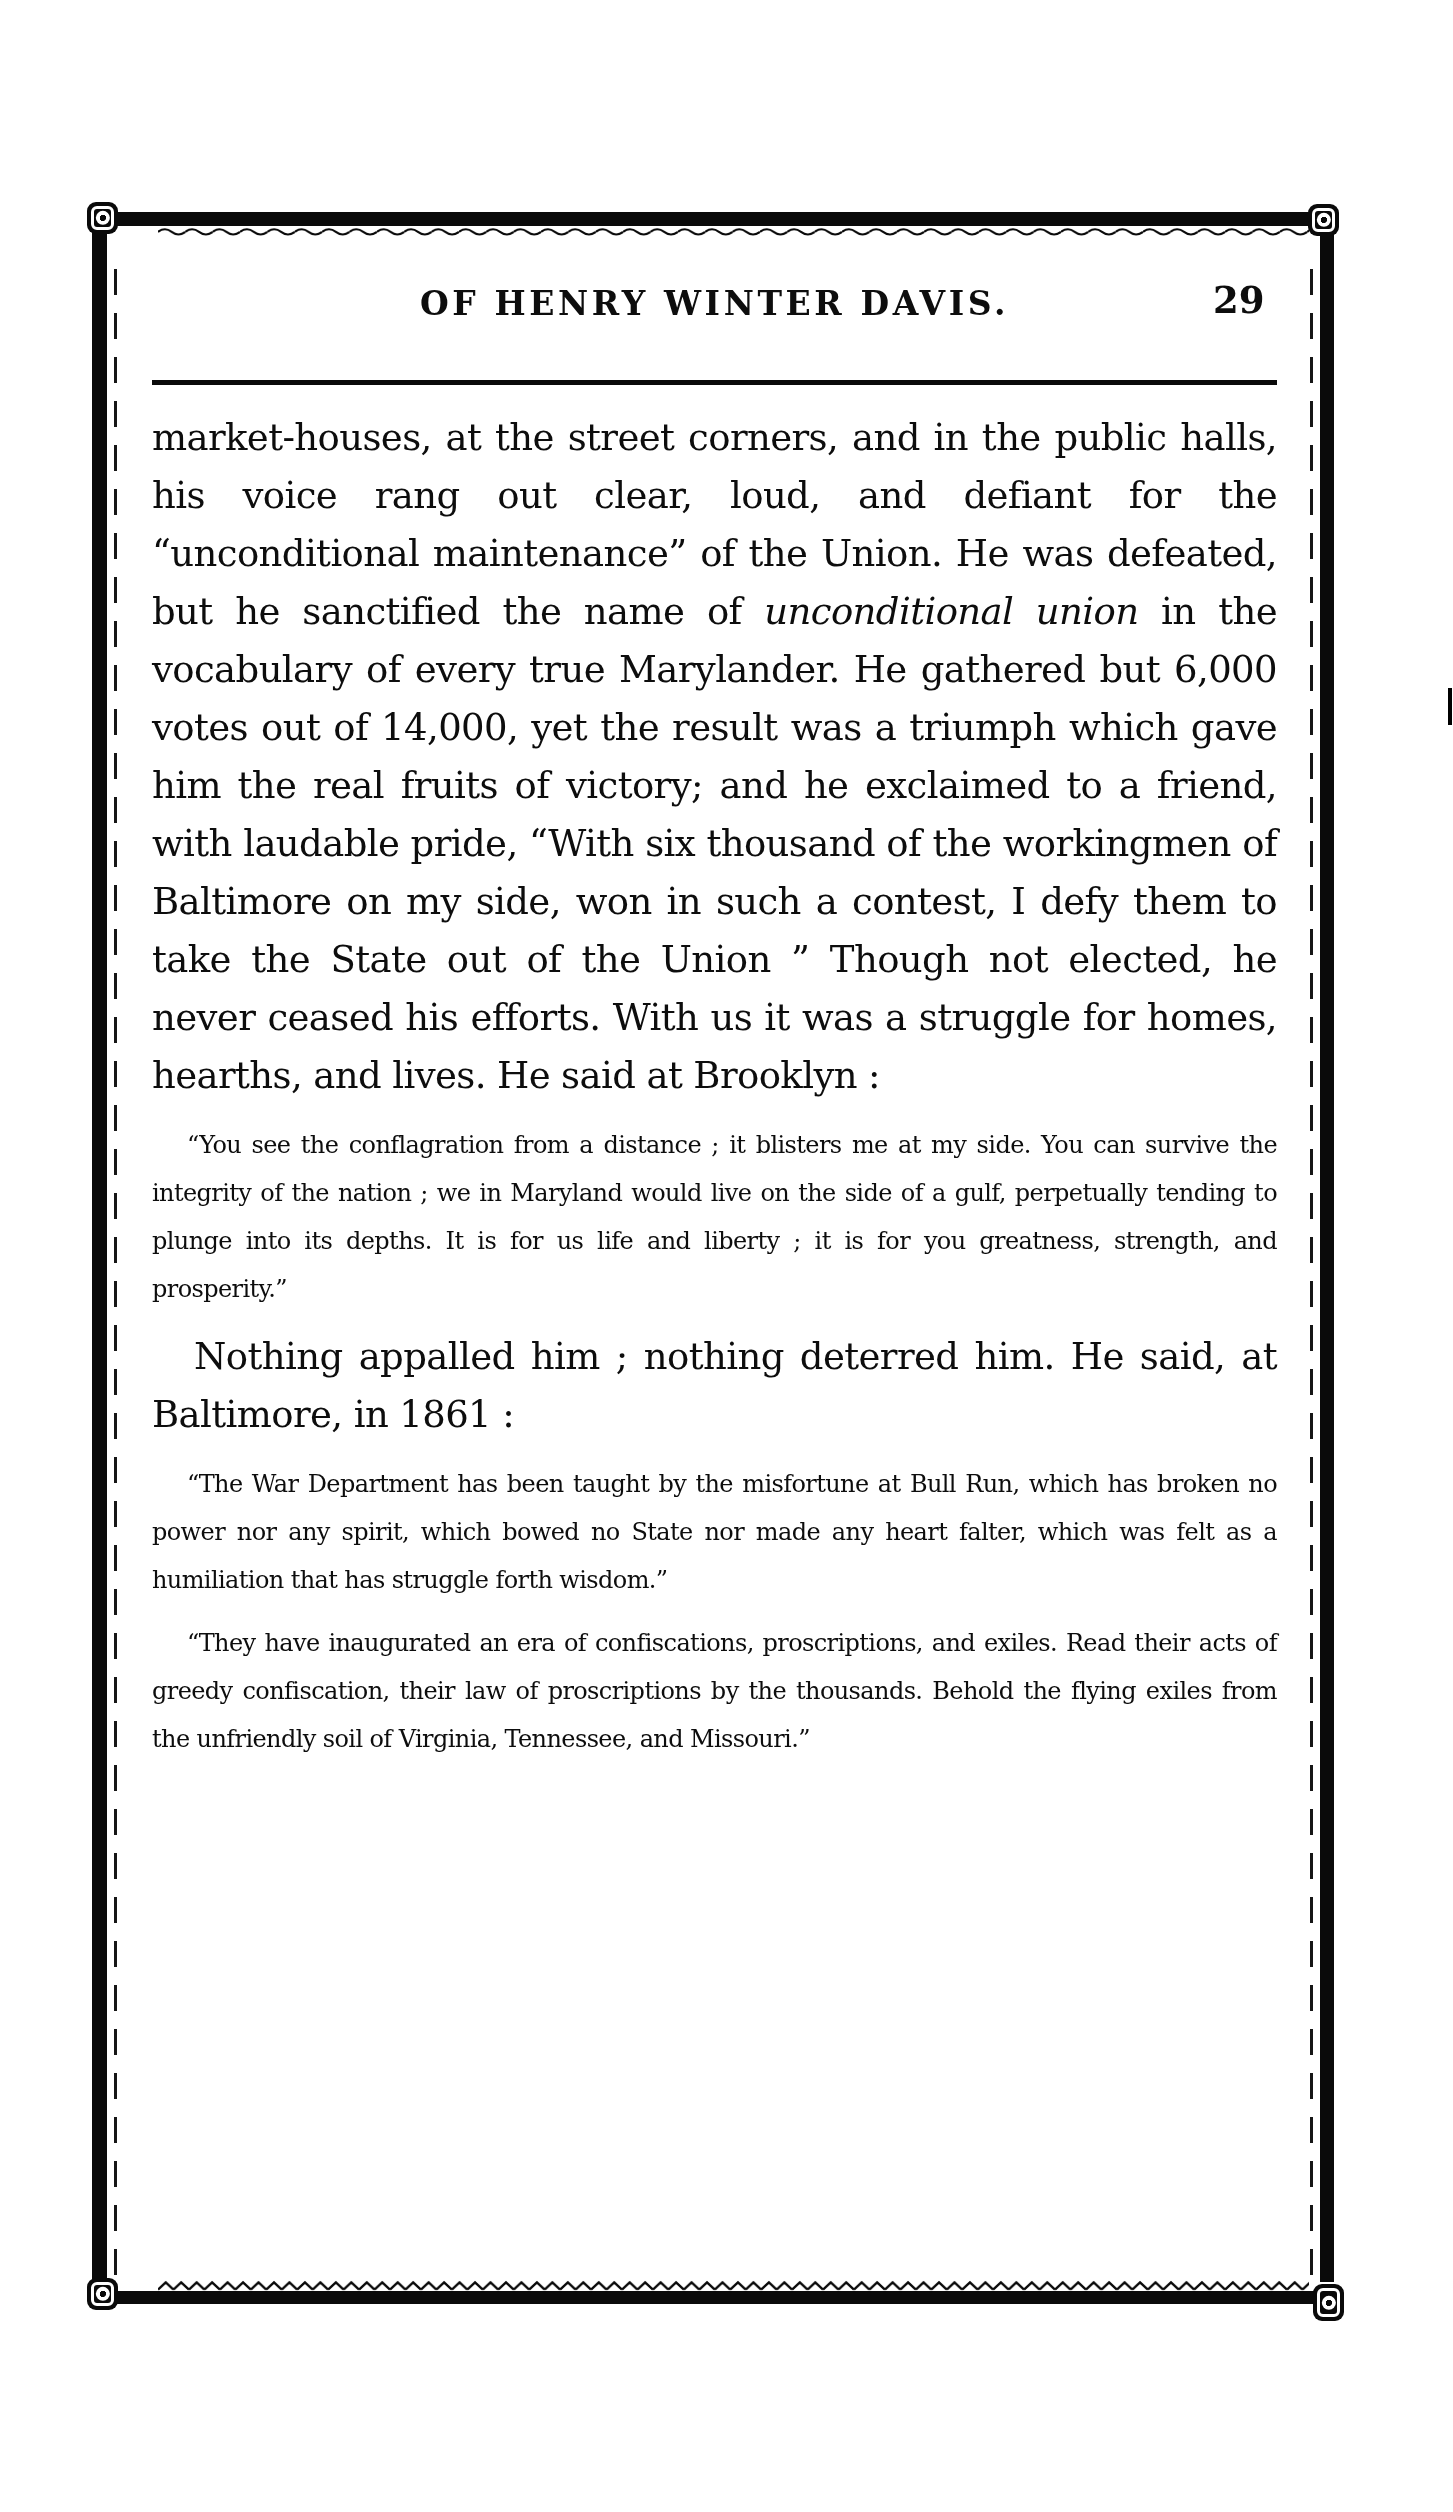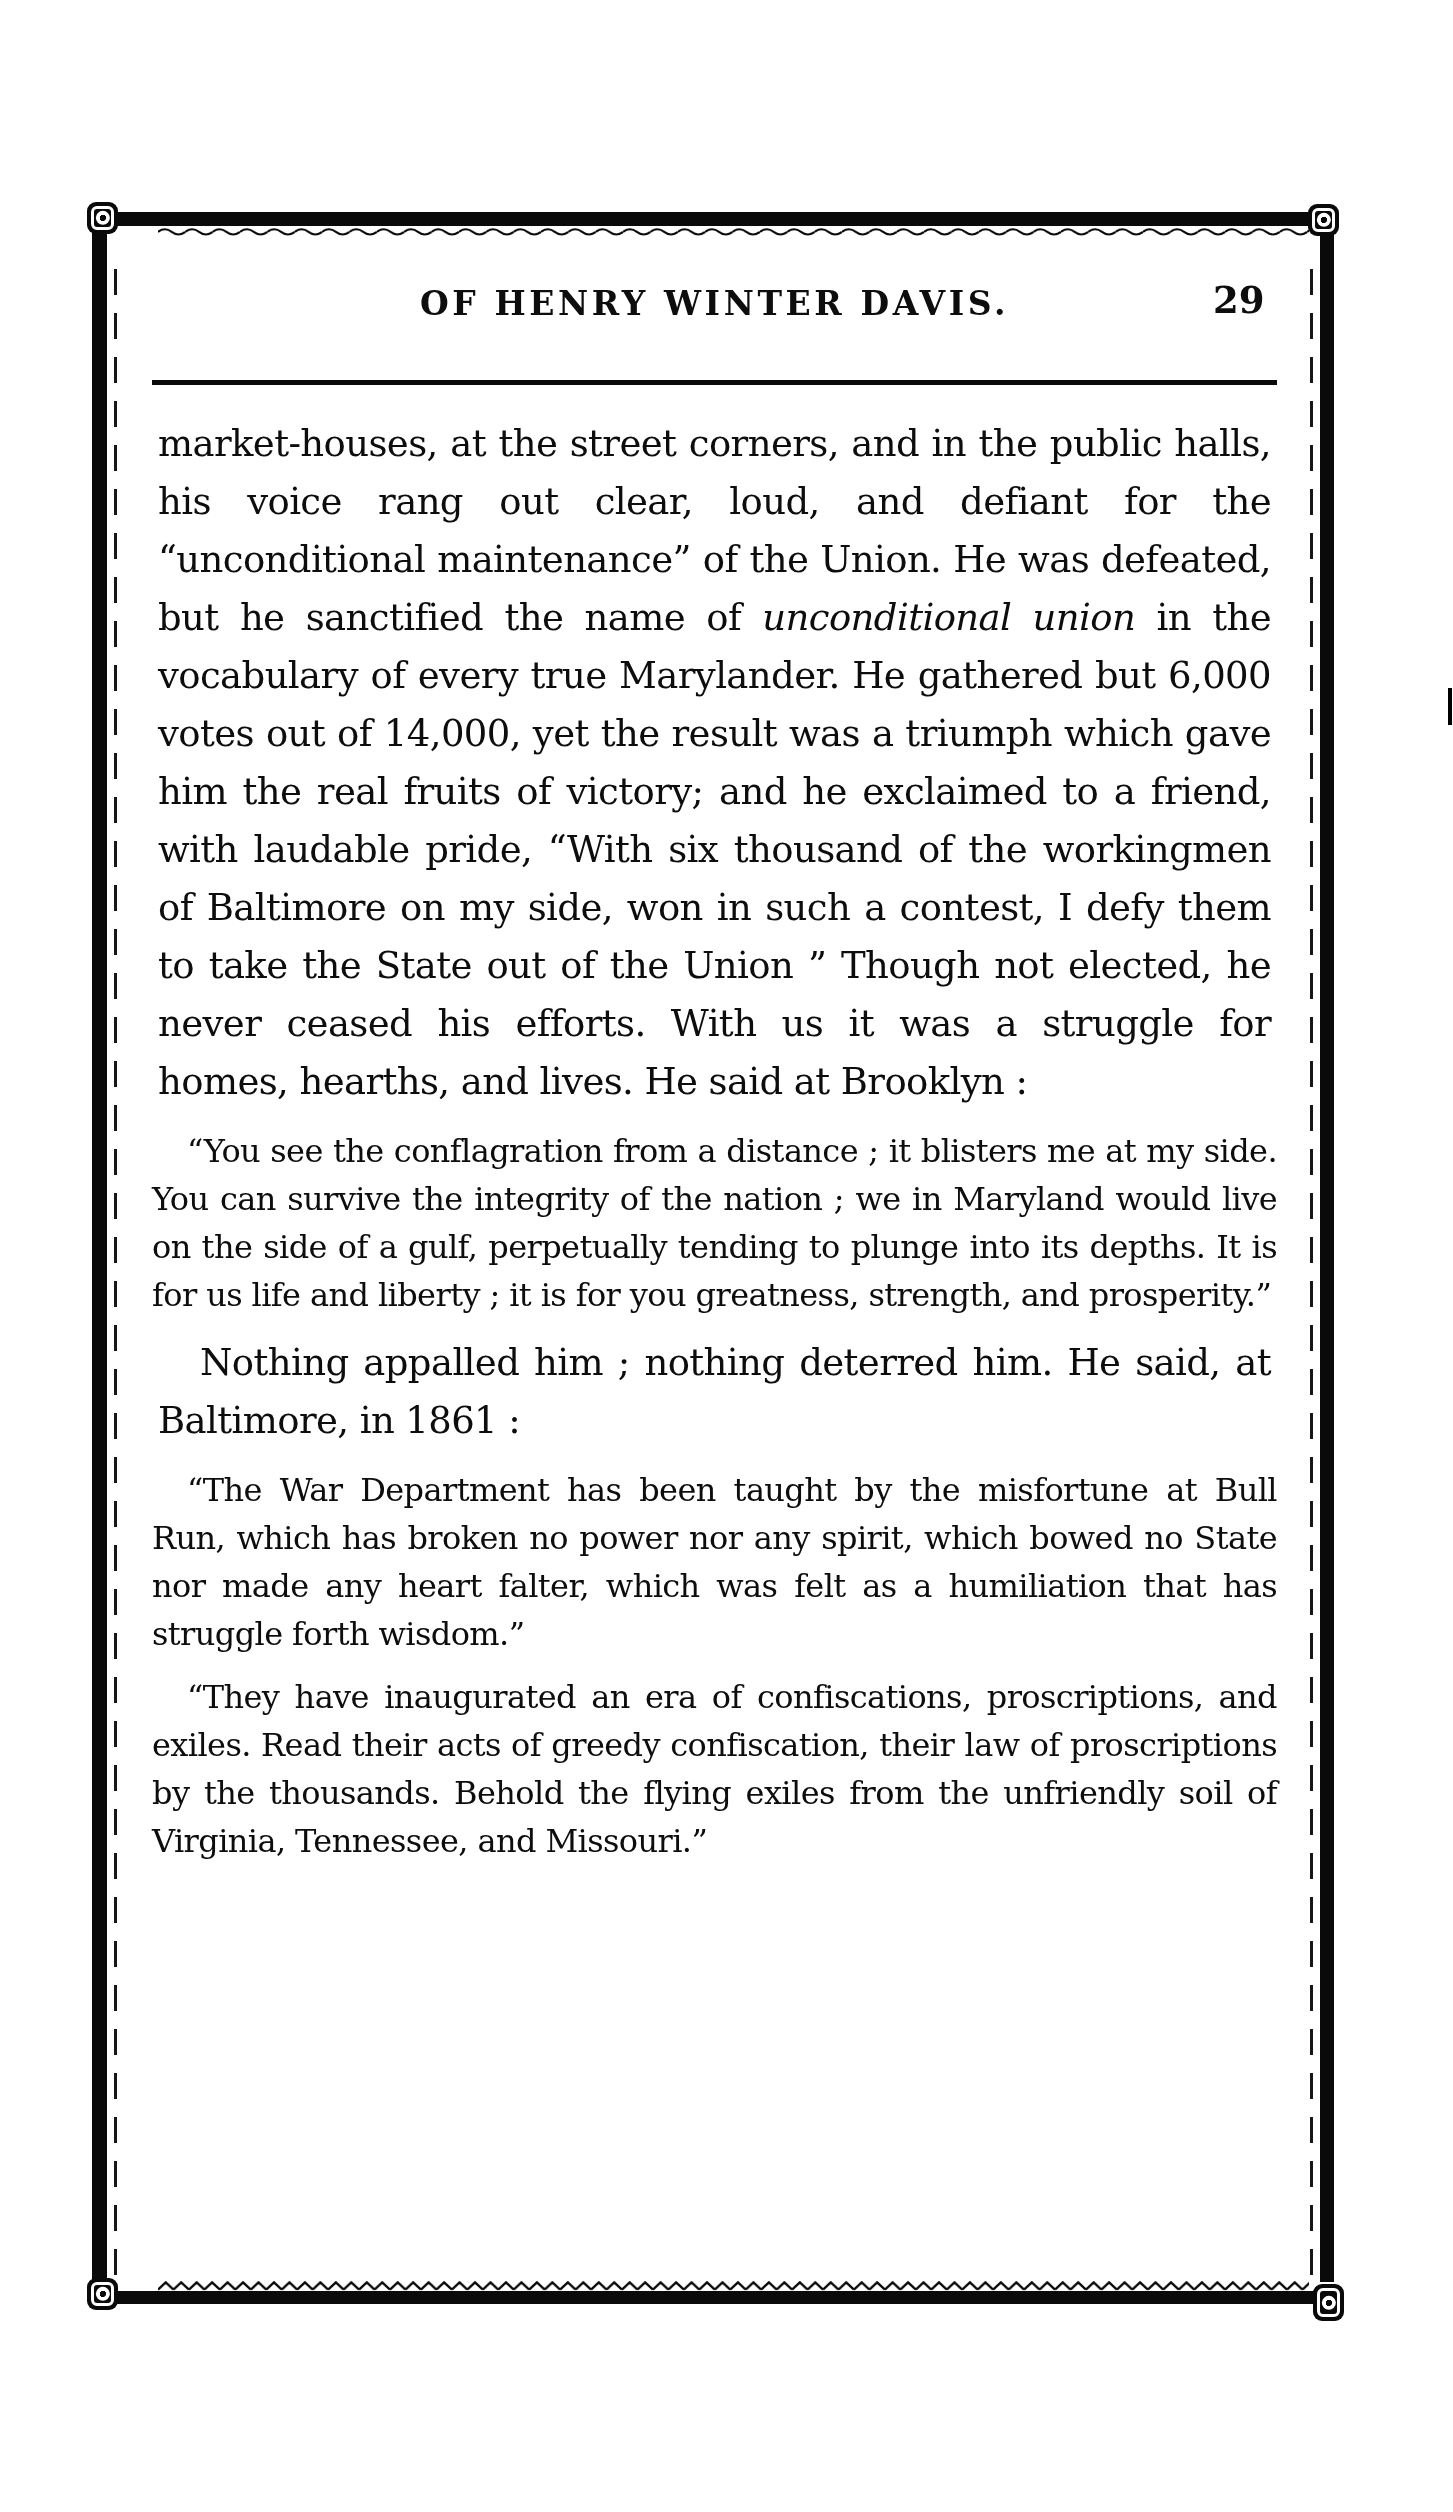--- a/index.html
+++ b/index.html
@@ -56,24 +56,24 @@
   .head-rule {
     position:absolute; left:152px; top:380px;
     width:1125px; height:5.4px; background:#0a0a0a;
   }
 
   
   .text-block {
     position:absolute; left:152px; top:409px; width:1125px;
     text-align:justify; letter-spacing:-0.6px;
   }
-  .para  { margin:6px; font-size:37px; line-height:58px; }
+  .para  { margin:0; font-size:37px; line-height:58px; }
   .para.indent { text-indent:42px; }
   .quote {
-    margin:15.5px 0 15.5px 0; font-size:32px; line-height:48px;
+    margin:15.5px 0 15.5px 0; font-size:24px; line-height:48px;
     text-indent:35px;
   }
   .para i { font-style:italic; }
 </style>
 </head>
 <body>
 
 <div class="page">
 
   <div>

